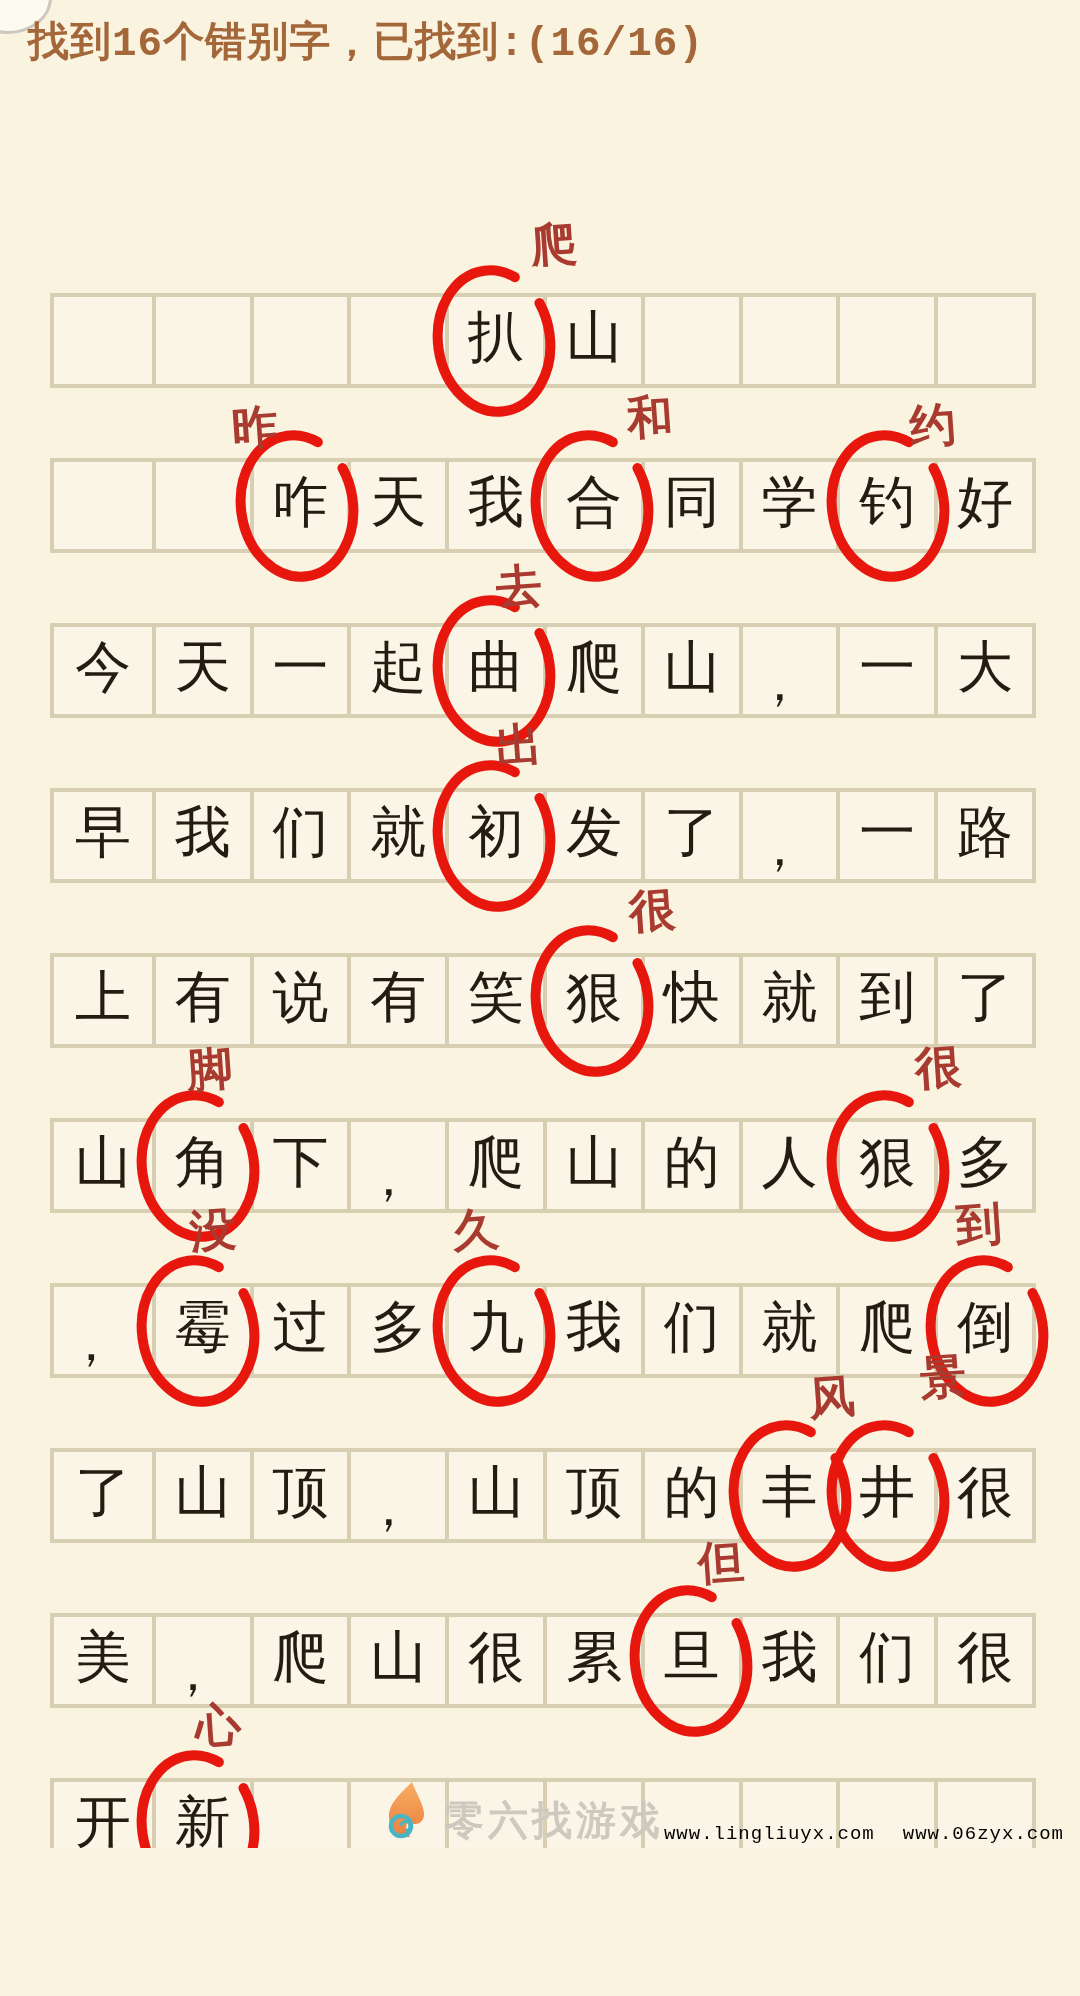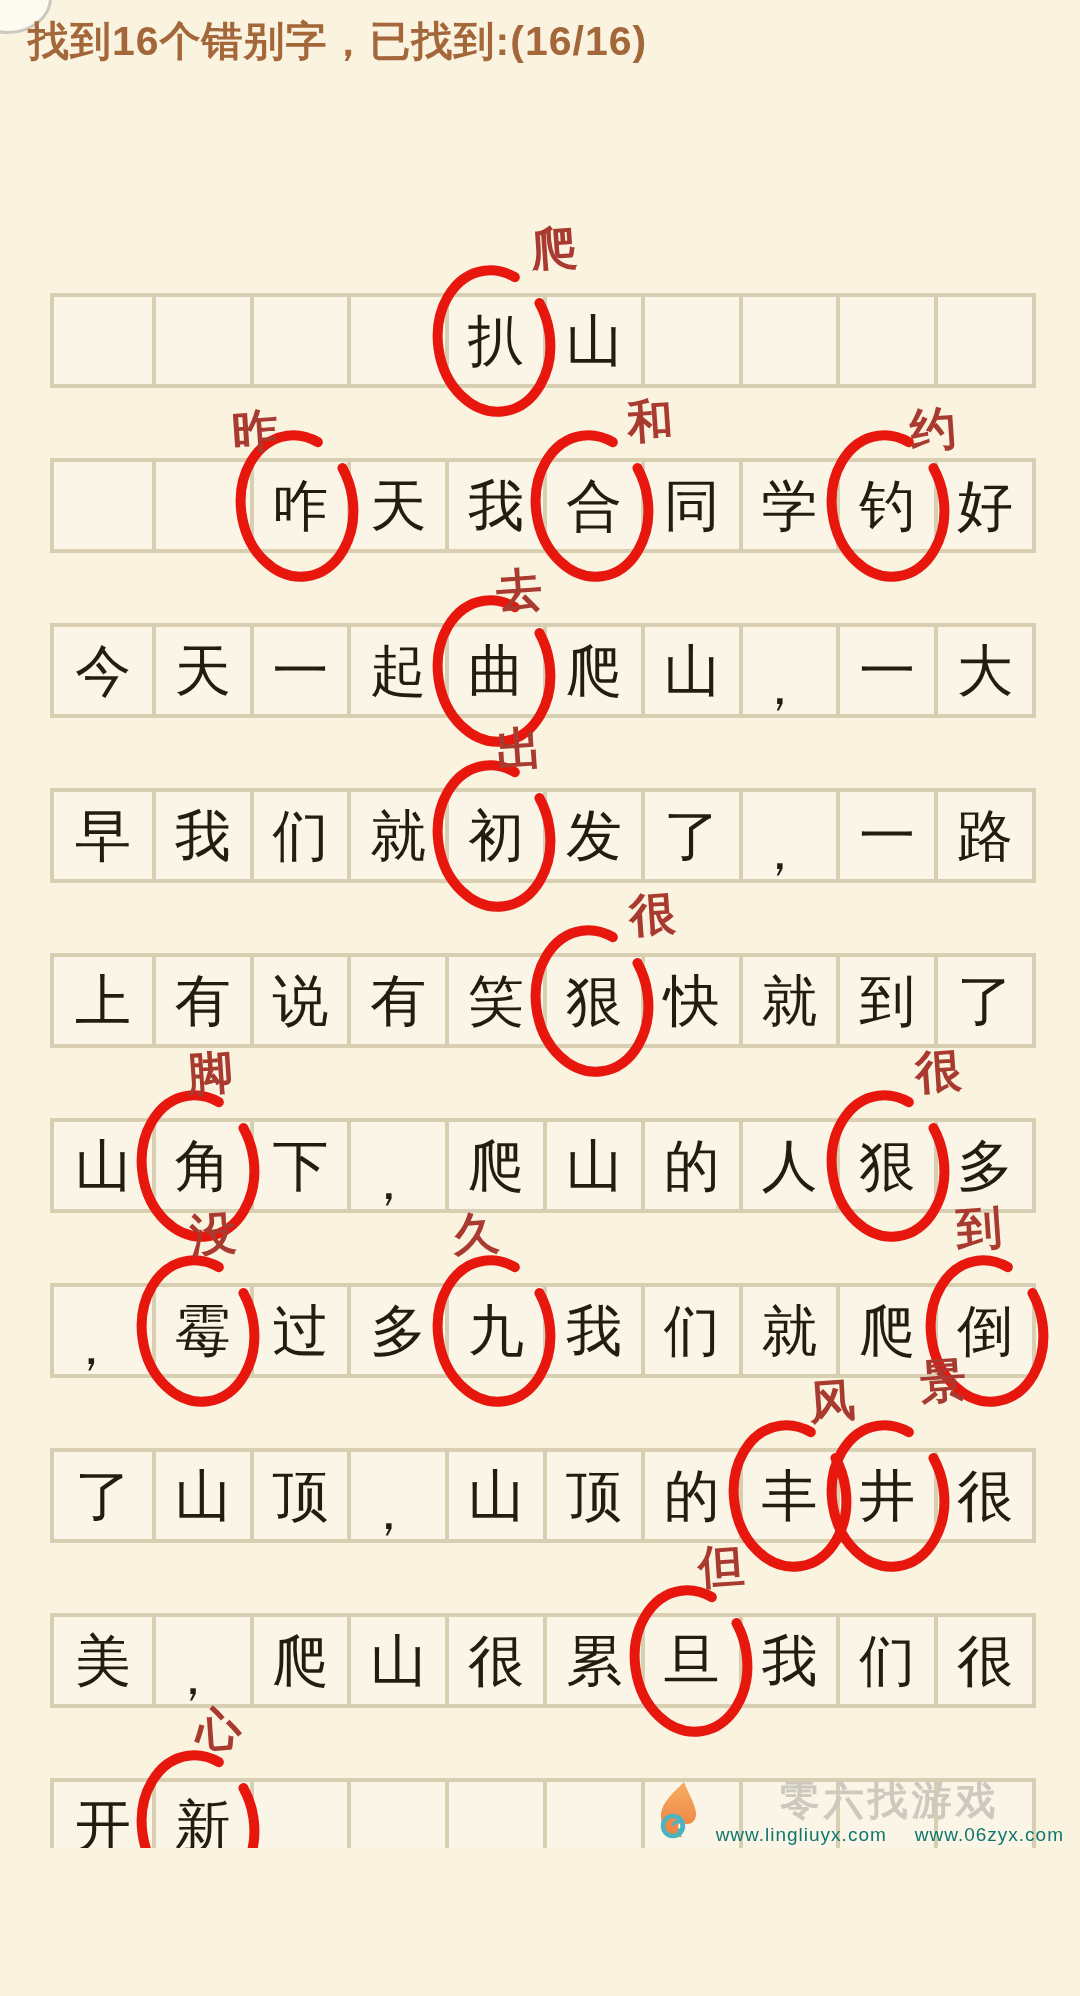--- a/index.html
+++ b/index.html
@@ -1,38 +1,38 @@
 <!DOCTYPE html>
 <html><head>
 <meta charset="utf-8">
 <style>
   html,body{margin:0;padding:0;background:#f9f3e0;}
   .page{position:relative;width:1080px;height:1848px;background:#f9f3e0;overflow:hidden;
-        font-family:Liberation Sans, sans-serif;}
+        font-family:Liberation Mono, monospace;}
   .corner-arc{position:absolute;left:-36px;top:-38px;width:82px;height:66px;
         border:3px solid #cdc7bd;border-radius:50%;background:#fdfaf1;}
   .title{position:absolute;left:28px;top:14px;font-size:41px;font-weight:bold;
         color:#a4673a;letter-spacing:1px;white-space:nowrap;}
   .board{position:absolute;left:50px;top:293px;width:986px;height:1585px;}
   .grid-row{position:absolute;left:0;width:986px;height:95px;display:grid;
         grid-template-columns:repeat(10,1fr);border:4px solid #d8cfb3;
         box-sizing:border-box;background:#faf5e6;}
   .cell{border-left:4px solid #d8cfb3;display:flex;align-items:center;justify-content:center;
         font-size:56px;color:#251c11;box-sizing:border-box;overflow:visible;line-height:1;}
   .cell:first-child{border-left:none;}
   .cell.punct{align-items:flex-end;justify-content:flex-start;padding:0 0 2px 12px;font-size:50px;}
   .circle-mark{position:absolute;pointer-events:none;z-index:5;overflow:visible;}
   .correction{position:absolute;font-size:46px;font-weight:bold;line-height:1;z-index:6;
         transform:translateX(-50%) rotate(-4deg);white-space:nowrap;}
   .page-label{position:absolute;top:1876px;left:0;width:830px;text-align:center;
         font-size:56px;font-weight:bold;color:#d9b68b;letter-spacing:3px;}
   .watermark{position:absolute;right:16px;bottom:4px;display:flex;align-items:flex-end;gap:8px;}
-  .wm-text{display:flex;flex-direction:column;align-items:center;}
+  .wm-text{display:flex;flex-direction:row;align-items:flex-end;}
   .wm-brand{font-size:40px;font-weight:bold;color:#cdc9bf;letter-spacing:4px;line-height:1;}
-  .wm-urls{font-size:19px;color:#0f766e;margin-top:5px;letter-spacing:1px;display:flex;gap:28px;line-height:1;}
+  .wm-urls{font-size:19px;color:#000000;margin-top:5px;letter-spacing:1px;display:flex;gap:28px;line-height:1;}
 </style>
 </head>
 <body>
 
 <div class="page">
   <div class="corner-arc"></div>
   <div class="title">找到16个错别字，已找到:(16/16)</div>
 
   <div class="board" id="board">
       <div class="grid-row" style="top: 0px;">

